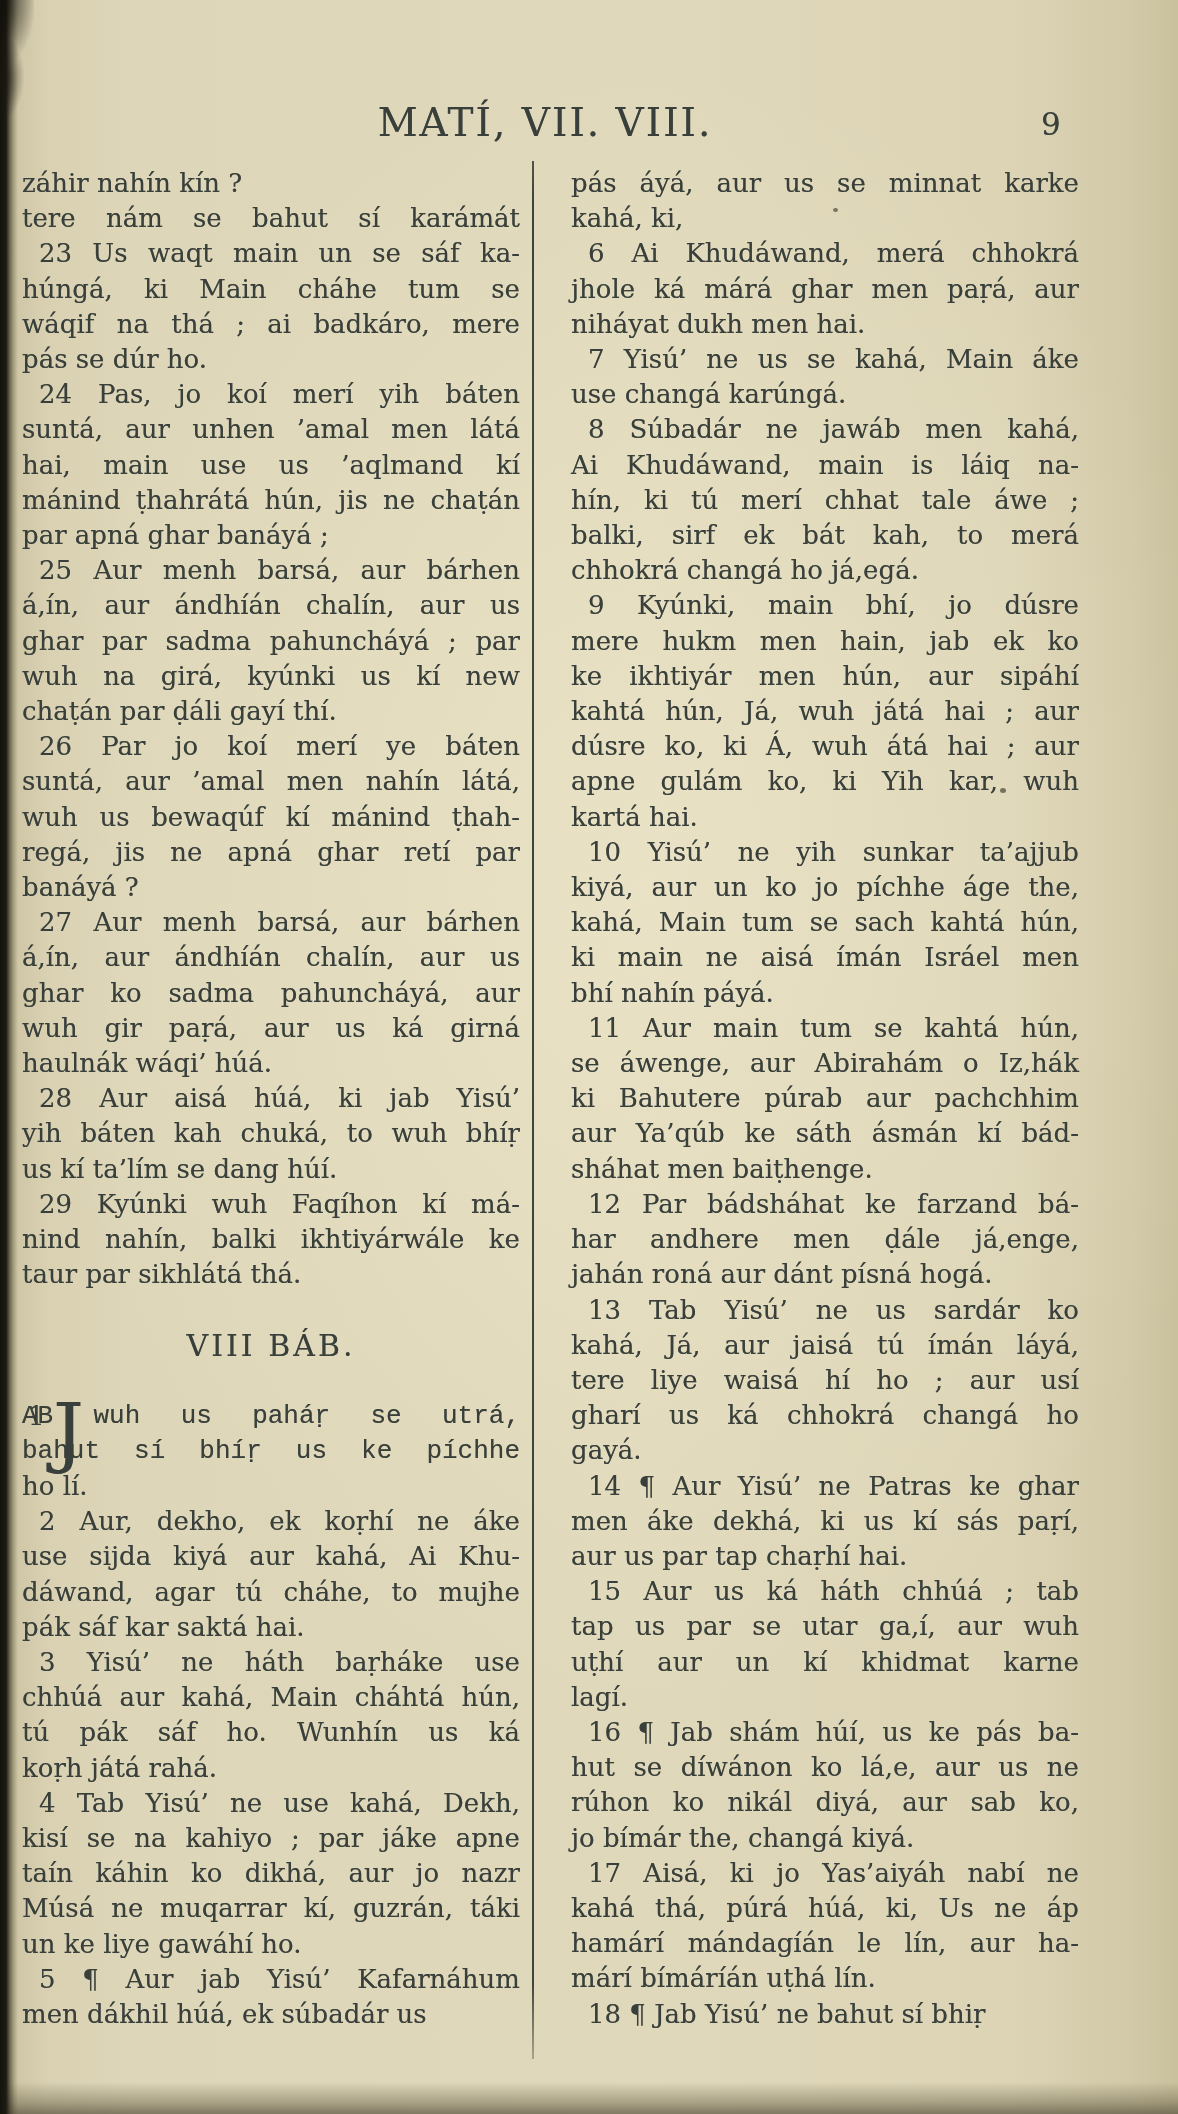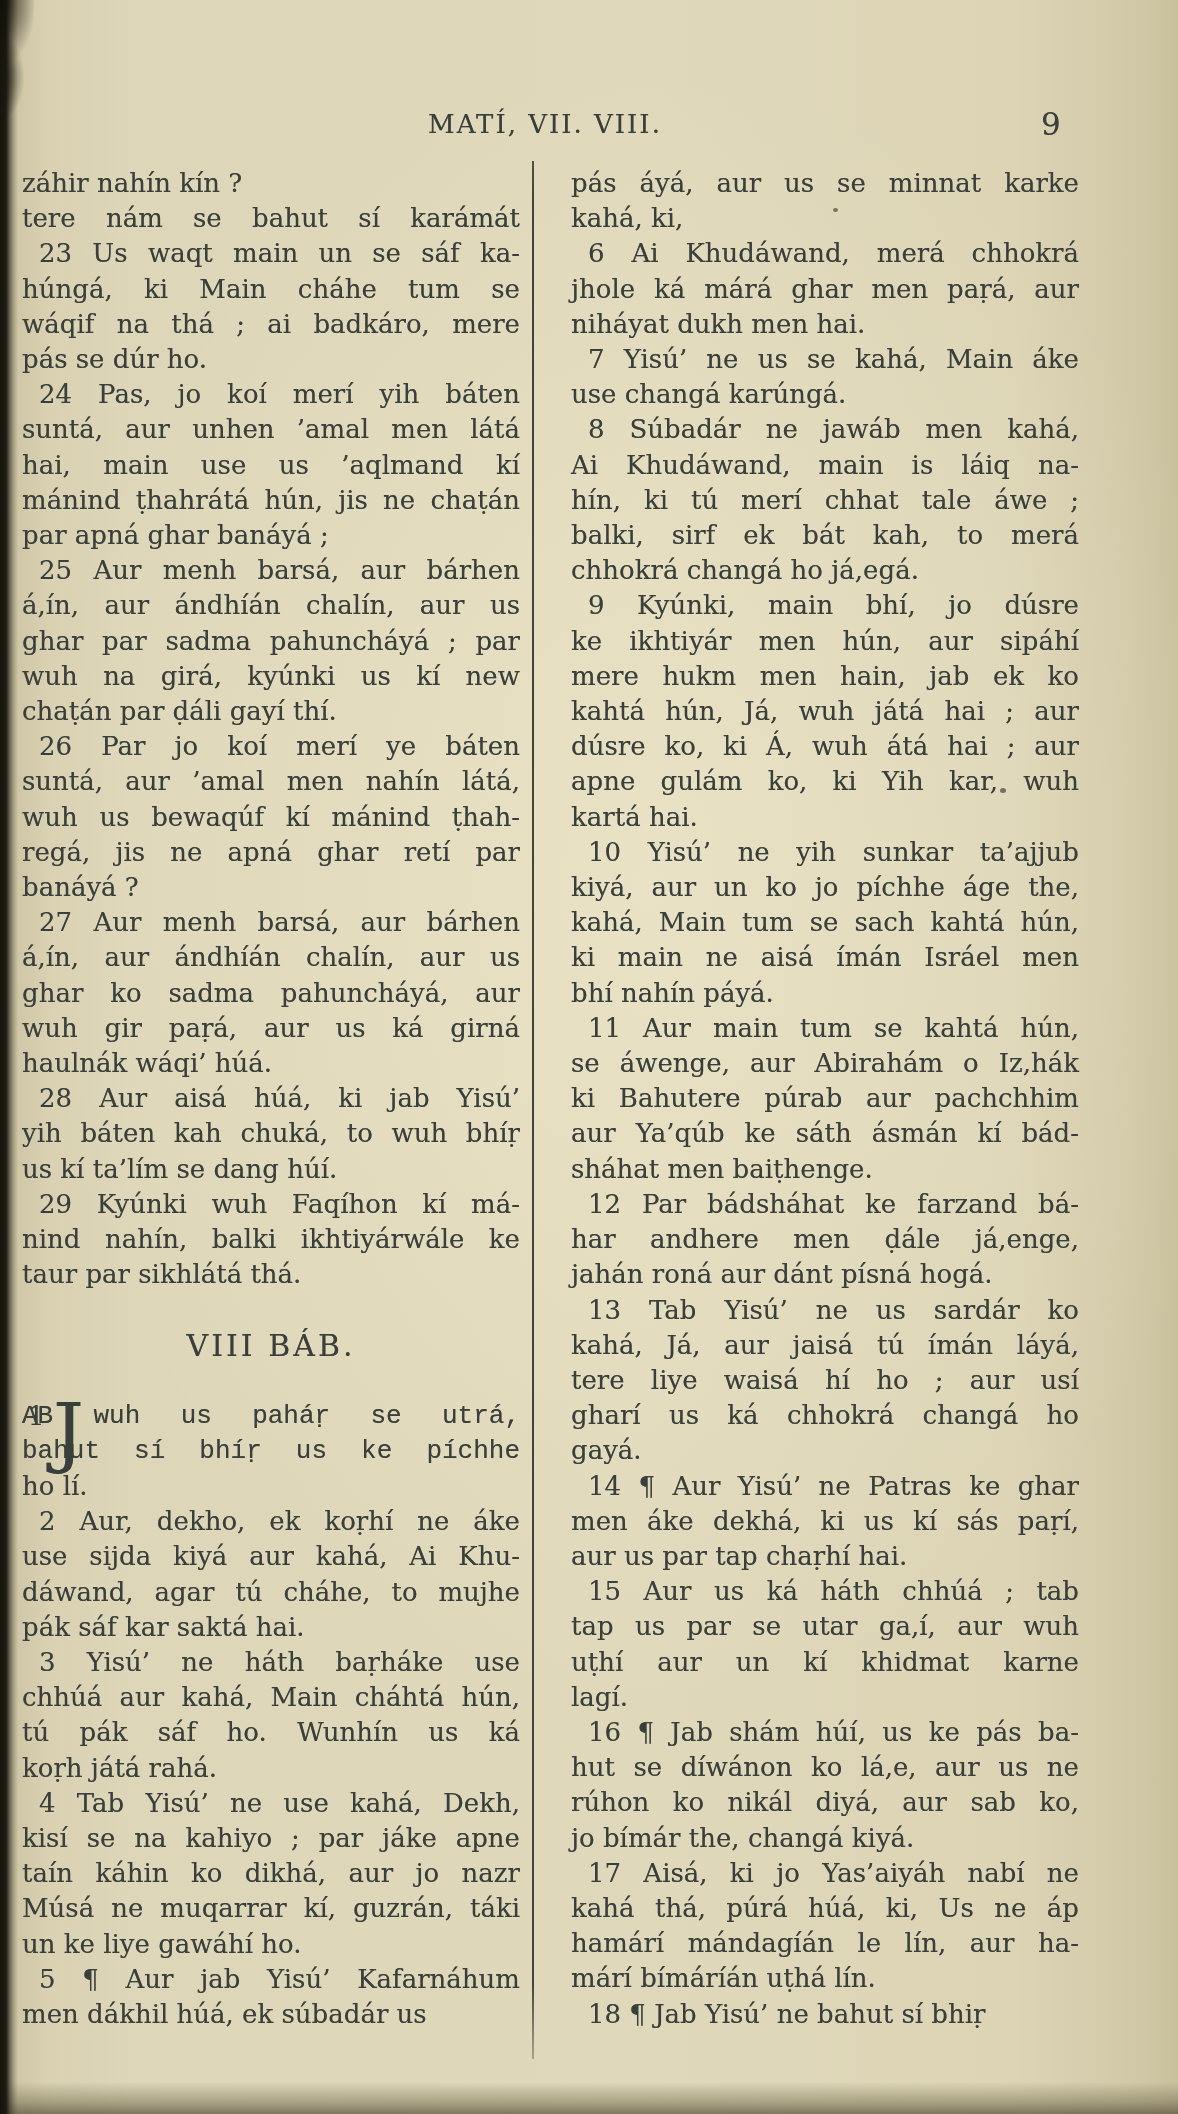--- a/index.html
+++ b/index.html
@@ -13,22 +13,22 @@
       radial-gradient(ellipse 860px 1150px at 55% 42%, rgba(248,242,216,.38), rgba(248,242,216,0) 72%),
       linear-gradient(90deg,#b3a98a 0px,#cfc6a6 16px,#d9d1b2 48px,#ded6b8 130px,#e0d8ba 55%,#dcd4b5 86%,#d2c9a8 96%,#c9c09e 100%),
       #ddd5b7;
   }
   .binding{position:absolute;left:0;top:0;width:18px;height:100%;
     background:linear-gradient(90deg,#14130d 0px,#1d1b12 6px,rgba(44,42,28,.55) 10px,rgba(70,66,44,.25) 14px,rgba(0,0,0,0) 18px);}
   .corner-tl{position:absolute;left:0;top:0;width:34px;height:64px;
     background:radial-gradient(ellipse at 0% 0%,rgba(18,16,10,.92),rgba(18,16,10,0) 75%);}
   .edge-blob{position:absolute;left:0;top:34px;width:24px;height:86px;
     background:radial-gradient(ellipse at 0% 50%,rgba(24,22,14,.85),rgba(24,22,14,0) 72%);}
-  .header-title{position:absolute;top:109px;left:545px;transform:translateX(-50%);
-    font-size:26px;letter-spacing:2px;white-space:nowrap;}
+  .header-title{position:absolute;top:100px;left:545px;transform:translateX(-50%);
+    font-size:39px;letter-spacing:2px;white-space:nowrap;}
   .page-number{position:absolute;top:106px;left:1041px;font-size:31px;}
   .divider{position:absolute;left:532px;top:161px;width:2px;height:1898px;
     background:linear-gradient(180deg,rgba(63,68,60,.9) 0,#3f443c 40px,#3f443c 96%,rgba(63,68,60,.35));}
   .col{position:absolute;top:166px;font-size:26px;line-height:35.2px;}
   .col-left{left:22px;width:498px;}
   .col-right{left:548px;width:508px;margin-left:23px;}
   .line{text-align:justify;text-align-last:justify;}
   .line.last{text-align-last:left;}
   .line.vstart{padding-left:17px;}
   .chapter-heading{height:106px;display:flex;align-items:center;justify-content:center;
@@ -150,22 +150,22 @@
       </div>
       <div class="block">
         <div class="line vstart"><span>8</span> Súbadár ne jawáb men kahá,</div>
         <div class="line">Ai Khudáwand, main is láiq na-</div>
         <div class="line">hín, ki tú merí chhat tale áwe ;</div>
         <div class="line">balki, sirf ek bát kah, to merá</div>
         <div class="line last">chhokrá changá ho já,egá.</div>
       </div>
       <div class="block">
         <div class="line vstart"><span>9</span> Kyúnki, main bhí, jo dúsre</div>
+        <div class="line">mere hukm men hain, jab ek ko</div>
         <div class="line">ke ikhtiyár men hún, aur sipáhí</div>
-        <div class="line">mere hukm men hain, jab ek ko</div>
         <div class="line">kahtá hún, Já, wuh játá hai ; aur</div>
         <div class="line">dúsre ko, ki Á, wuh átá hai ; aur</div>
         <div class="line">apne gulám ko, ki Yih kar, wuh</div>
         <div class="line last">kartá hai.</div>
       </div>
       <div class="block">
         <div class="line vstart"><span>10</span> Yisú’ ne yih sunkar ta’ajjub</div>
         <div class="line">kiyá, aur un ko jo píchhe áge the,</div>
         <div class="line">kahá, Main tum se sach kahtá hún,</div>
         <div class="line">ki main ne aisá ímán Isráel men</div>

